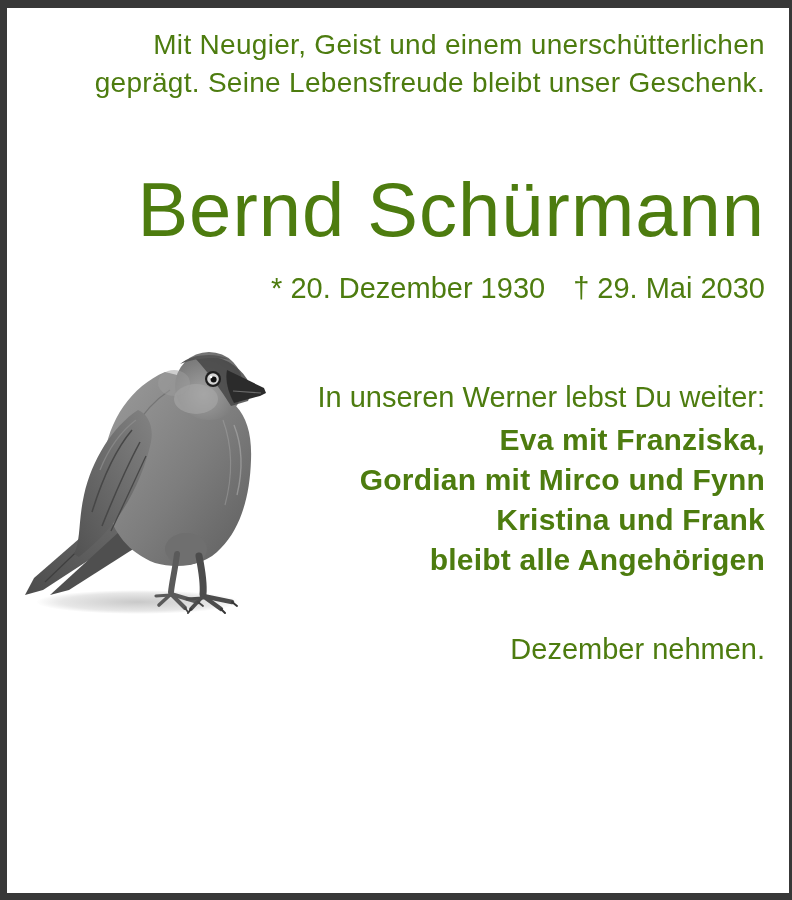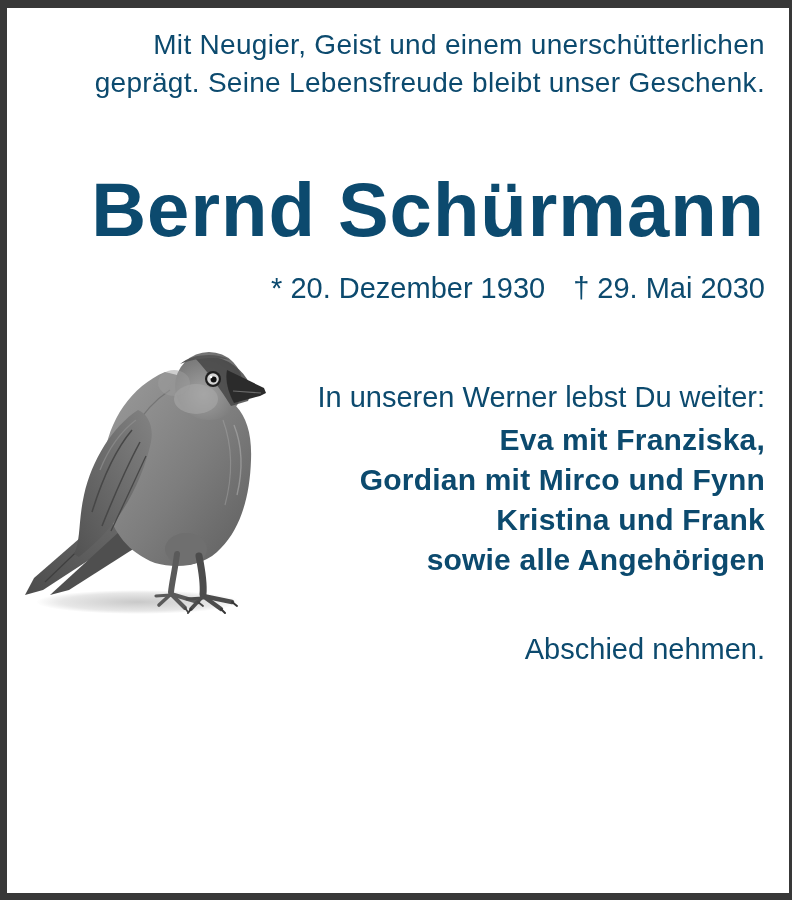--- a/index.html
+++ b/index.html
@@ -11,39 +11,39 @@
     font-family: "Liberation Sans", sans-serif;
     overflow: hidden;
   }
   .card {
     position: absolute;
     left: 7px;
     top: 8px;
     width: 782px;
     height: 885px;
     background: #ffffff;
-    color: #0c4a6e;
+    color: #4d7c0f;
   }
   .txt {
     position: absolute;
     right: 24px;
     left: 24px;
     text-align: right;
     white-space: nowrap;
   }
   .intro {
     top: 18px;
     font-size: 28px;
     line-height: 38px;
     letter-spacing: 0.3px;
   }
   .deceased-name {
     top: 158px;
     font-size: 76px;
-    font-weight: 700;
+    font-weight: 400;
     letter-spacing: 1px;
     line-height: 1.15;
   }
   .dates {
     top: 262px;
     font-size: 29px;
     line-height: 36px;
   }
   .dates .death { margin-left: 28px; }
   .memorial {
@@ -174,21 +174,21 @@
     <path d="M212,252 L217,256 M201,259 L205,263 M171,259 L168,263" stroke="#353535" stroke-width="2" fill="none" stroke-linecap="round"></path>
     <path d="M178,252 L183,256 M165,258 L168,262" stroke="#454545" stroke-width="1.8" fill="none" stroke-linecap="round"></path>
   </svg>
 
   <div class="txt memorial">In unseren Werner lebst Du weiter:</div>
 
   <div class="txt family">
     <div>Eva mit Franziska,</div>
     <div>Gordian mit Mirco und Fynn</div>
     <div>Kristina und Frank</div>
-    <div>sowie alle Angehörigen</div>
+    <div>bleibt alle Angehörigen</div>
   </div>
 
   <div class="txt farewell">
-    <div>Abschied nehmen.</div>
+    <div>Dezember nehmen.</div>
   </div>
 
 
 </div>
 
 </body></html>

